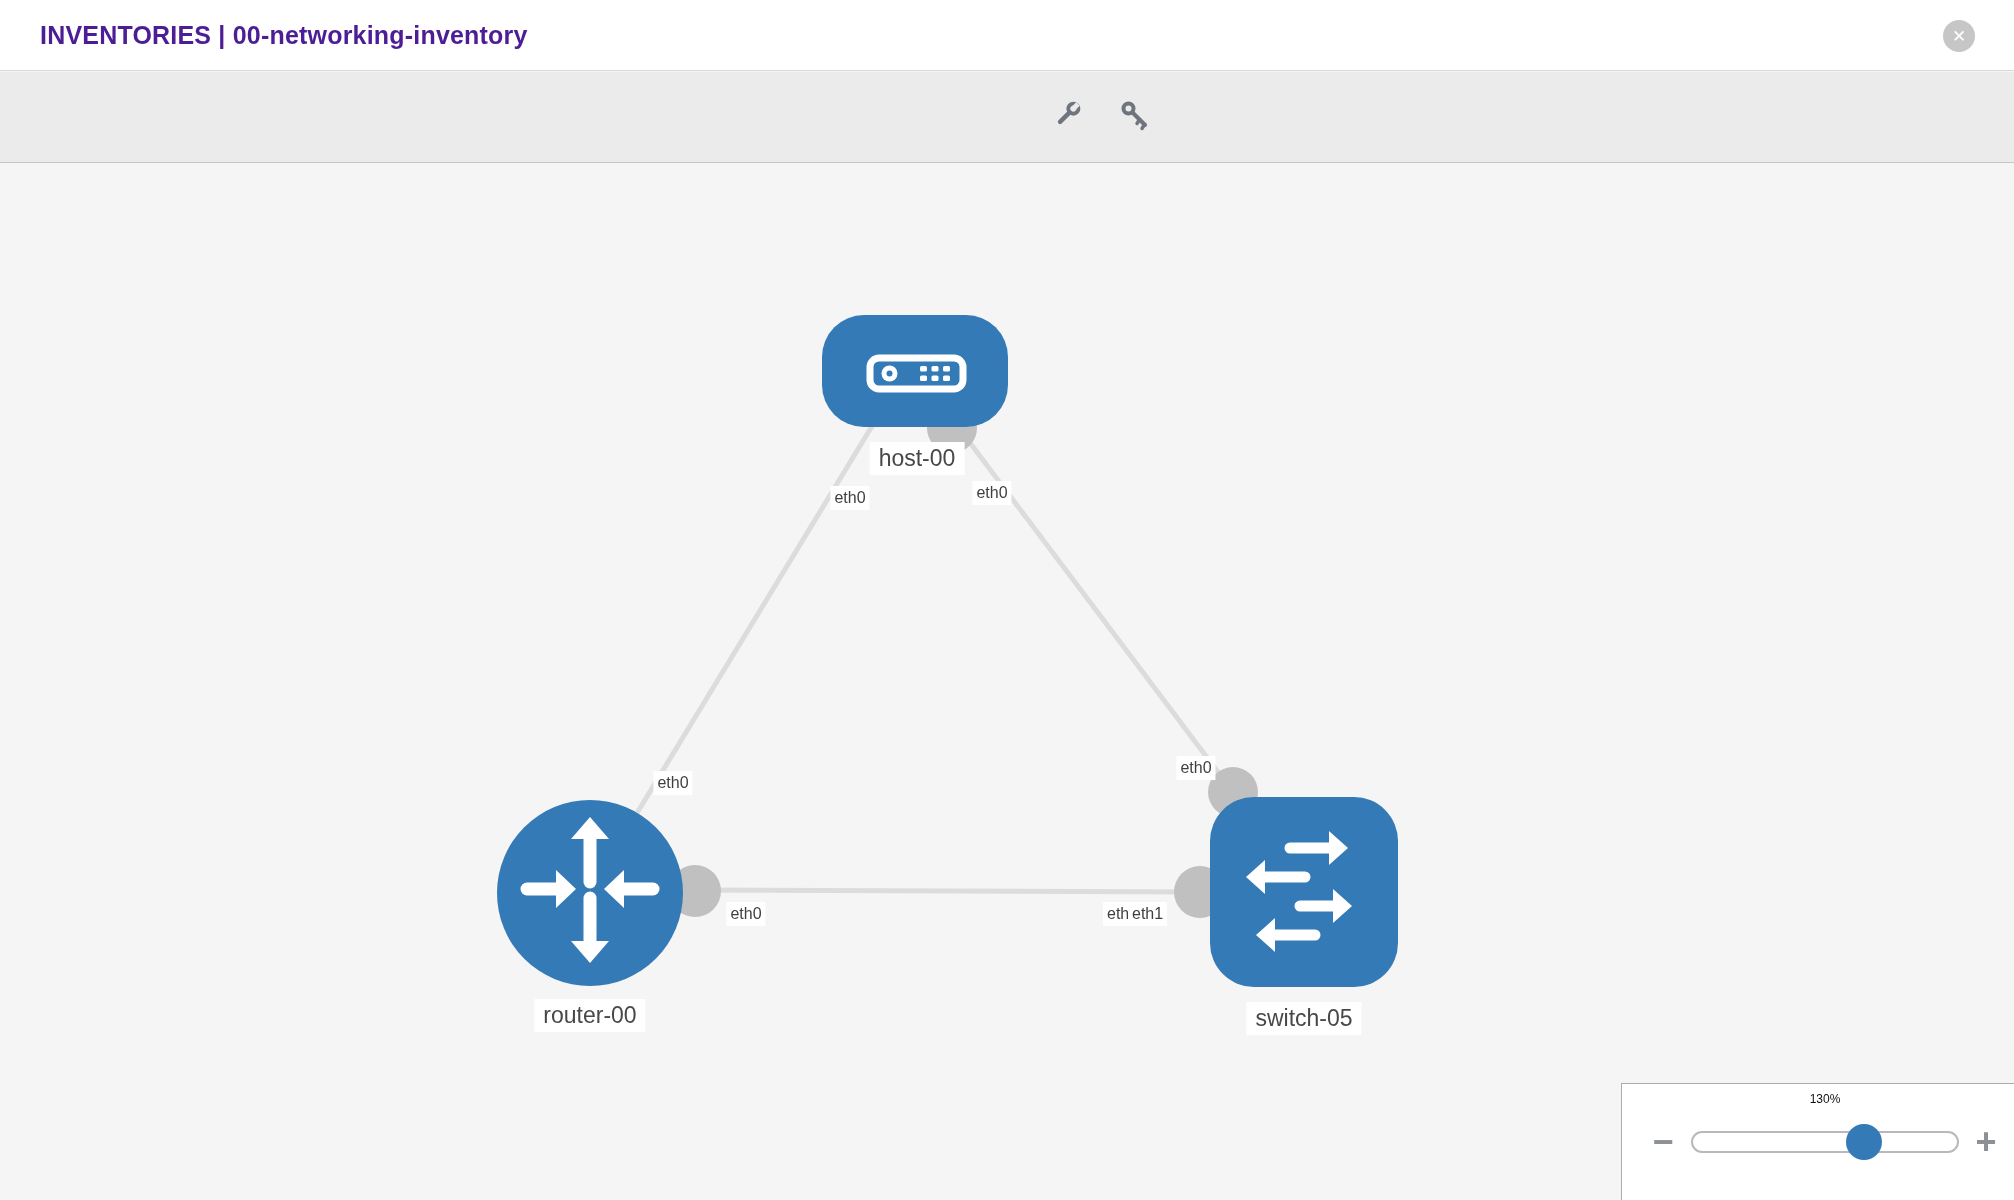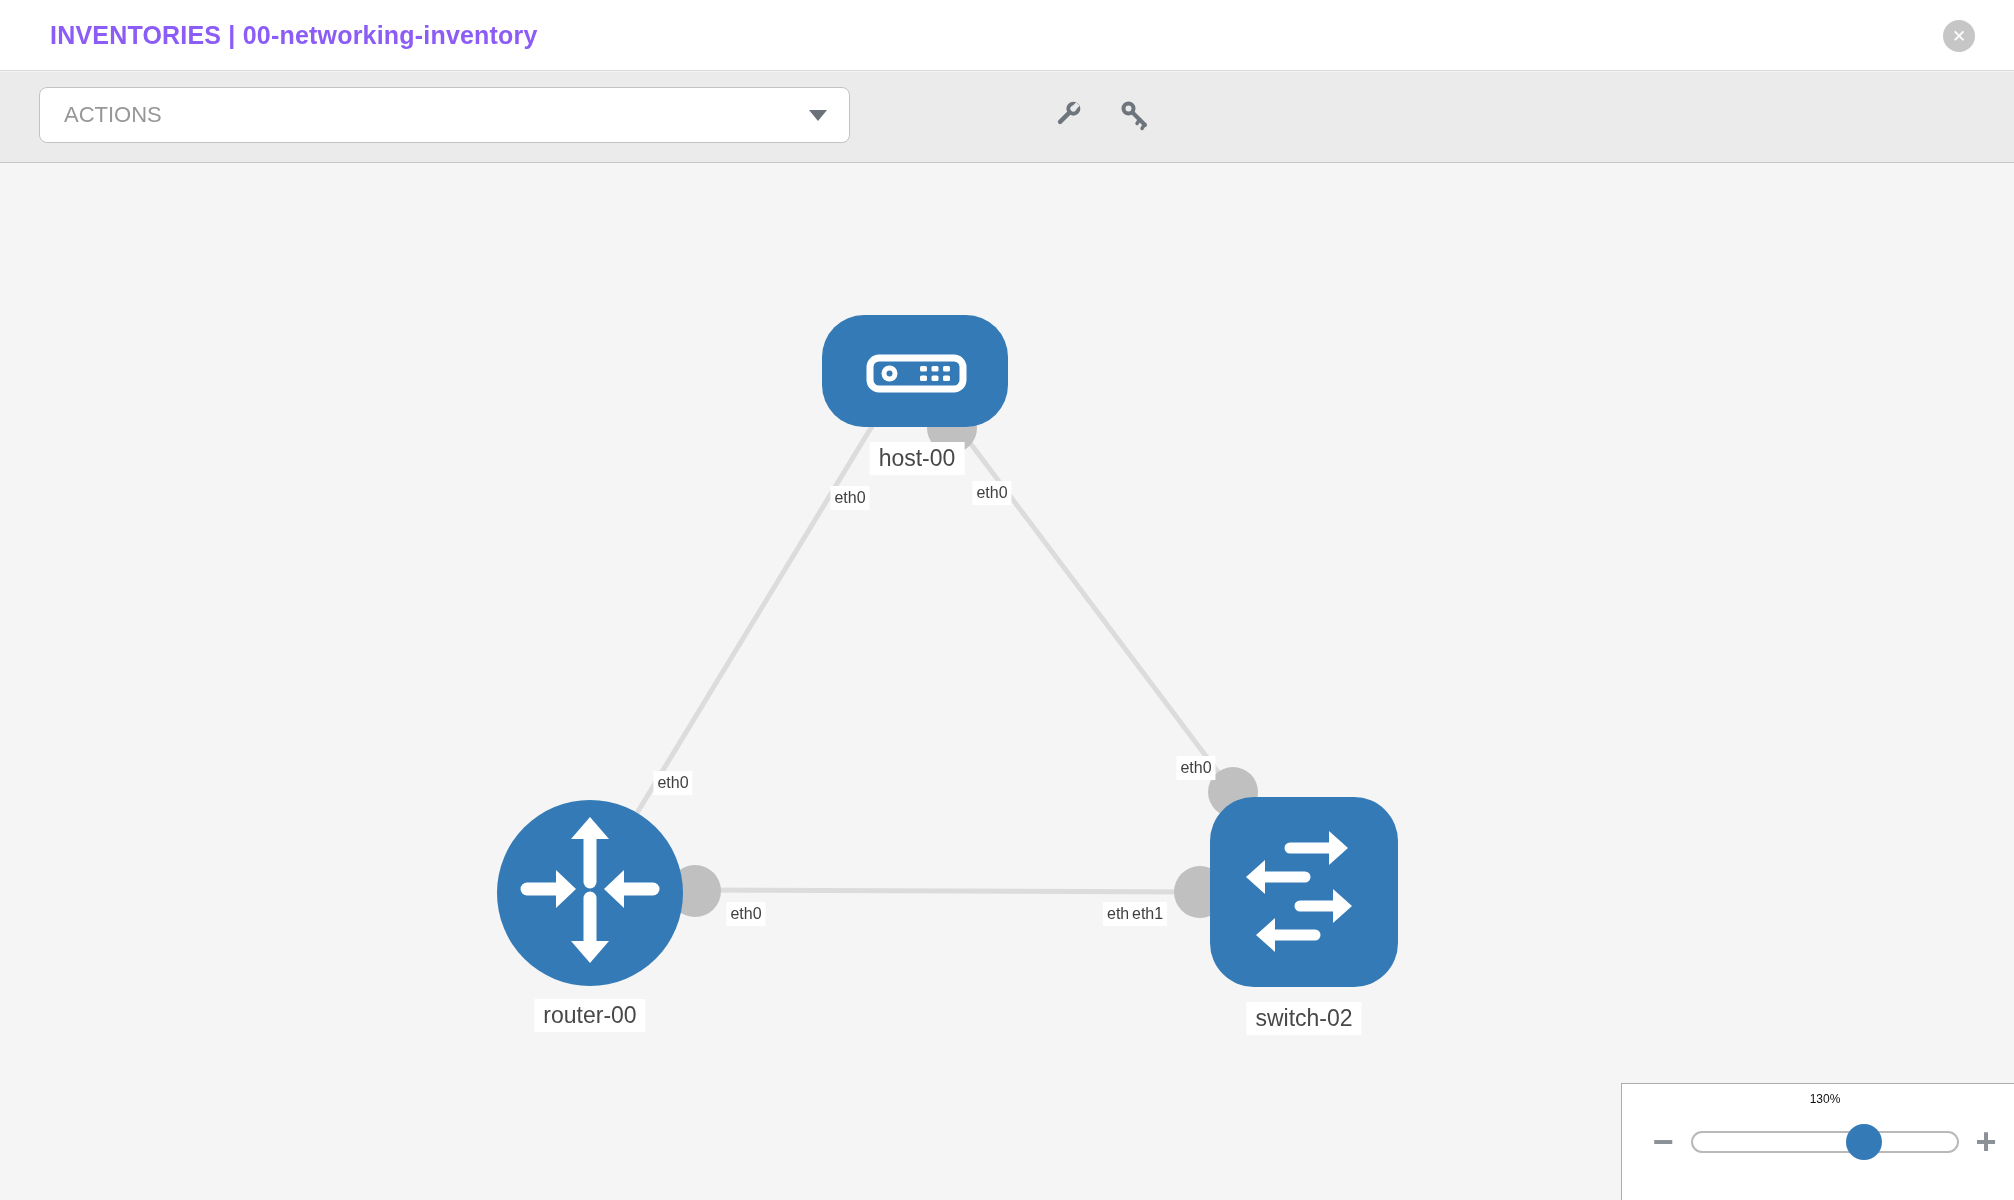--- a/index.html
+++ b/index.html
@@ -9,21 +9,21 @@
     font-family:"Liberation Sans","DejaVu Sans",sans-serif;
     -webkit-font-smoothing:antialiased;
   }
   
   .header{
     position:absolute;top:0;left:0;width:2014px;height:71px;
     background:#ffffff;border-bottom:1px solid #d9d9d9;box-sizing:border-box;
   }
   .title{
     position:absolute;left:40px;top:0;height:71px;display:flex;align-items:center;
-    font-size:25px;font-weight:700;color:#8b5cf6;letter-spacing:.2px;margin-left:10px;
+    font-size:25px;font-weight:700;color:#4c1d95;letter-spacing:.2px;
   }
   .close-btn{
     position:absolute;left:1943px;top:20px;width:32px;height:32px;border-radius:50%;
     background:#c6c6c6;color:#ffffff;display:flex;align-items:center;justify-content:center;
     font-size:17px;font-weight:700;cursor:pointer;line-height:1;
   }
   
   .toolbar{
     position:absolute;top:72px;left:0;width:2014px;height:91px;
     background:#ebebeb;border-bottom:1px solid #c6c6c6;box-sizing:border-box;
@@ -97,24 +97,20 @@
 <body>
 
 <div class="header">
   <div class="title">INVENTORIES | 00-networking-inventory</div>
   <div class="close-btn">
     <span>✕</span>
   </div>
 </div>
 
 <div class="toolbar">
-  <div class="dropdown dd-actions">
-    <span>ACTIONS</span>
-    <span class="caret"></span>
-  </div>
 
   <div class="tool-icon tool-wrench">
     <svg width="34" height="34" viewBox="0 0 34 34">
       <g transform="rotate(45 17 17)">
         <circle cx="17" cy="8" r="5" fill="none" stroke="#6e757c" stroke-width="4"></circle>
         <rect x="14.6" y="1.5" width="4.8" height="6" fill="#ebebeb"></rect>
         <rect x="14.8" y="12.5" width="4.4" height="16.5" rx="2.2" fill="#6e757c"></rect>
       </g>
     </svg>
   </div>
@@ -186,21 +182,21 @@
         <polygon points="1348,685 1329,668 1329,702"></polygon>
         <polygon points="1246,714 1265,697 1265,731"></polygon>
         <polygon points="1352,743 1333,726 1333,760"></polygon>
         <polygon points="1256,772 1275,755 1275,789"></polygon>
       </g>
     </g>
   </svg>
 
   <div class="nodelabel" style="left:917px;top:279px;">host-00</div>
   <div class="nodelabel" style="left:590px;top:836px;">router-00</div>
-  <div class="nodelabel" style="left:1304px;top:839px;">switch-02</div>
+  <div class="nodelabel" style="left:1304px;top:839px;">switch-05</div>
 
   <div class="chip centered" style="left:850px;top:295px;">eth0</div>
   <div class="chip centered" style="left:992px;top:290px;">eth0</div>
   <div class="chip centered" style="left:673px;top:580px;">eth0</div>
   <div class="chip centered" style="left:1196px;top:565px;">eth0</div>
   <div class="chip centered" style="left:746px;top:711px;">eth0</div>
   <div class="chip" style="left:1103px;top:711px;">eth0</div>
   <div class="chip" style="left:1128px;top:711px;">eth1</div>
 </div>
 

